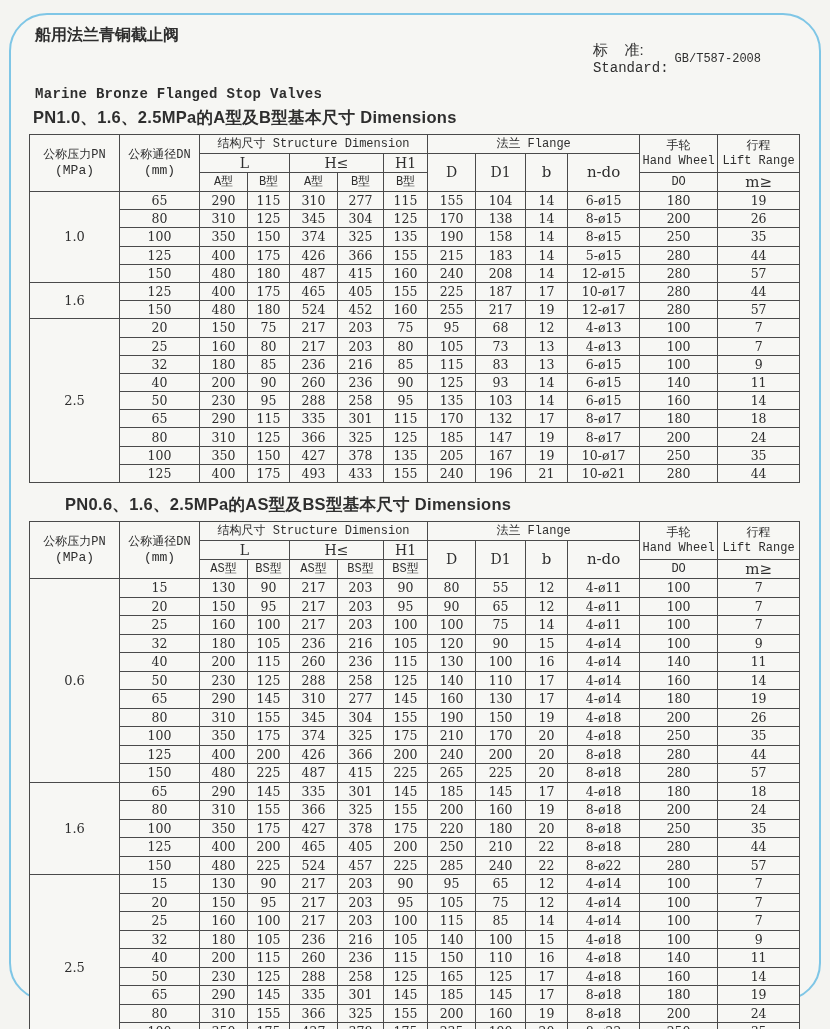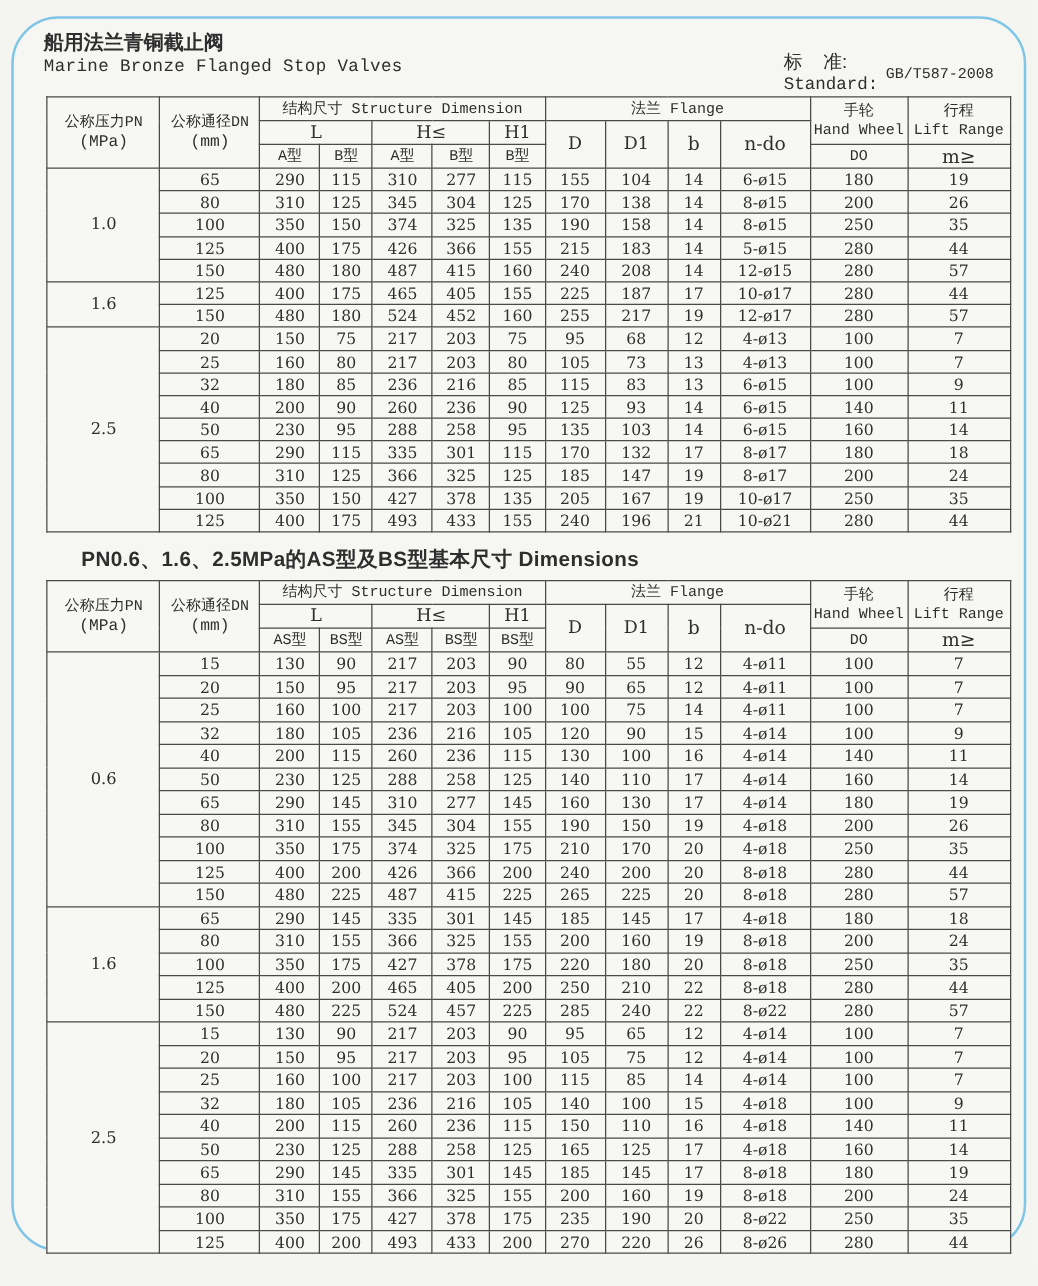--- a/index.html
+++ b/index.html
@@ -9,28 +9,28 @@
     font-family:"Liberation Sans",sans-serif;
     color:#2e2e2e;
     position:relative;
     overflow:hidden;
   }
   .frame{
     position:absolute;left:9px;top:13px;width:812px;height:988px;
     border:2px solid #7fc6e6;border-radius:38px;
     box-sizing:border-box;
     background:#f6f6f3;
-    padding:8px 2px 0 18px;
+    padding:8px 36px 0 18px;
   }
   .header-row{
     display:flex;justify-content:space-between;align-items:flex-start;
     padding:2px 4px 0 6px;
   }
   .title-cn{font-size:16px;font-weight:bold;line-height:20px;}
-  .title-en{font-size:14px;font-weight:normal;font-family:"Liberation Mono",monospace;line-height:18px;letter-spacing:0.3px;}
+  .title-en{font-size:14px;font-weight:bold;font-family:"Liberation Mono",monospace;line-height:18px;letter-spacing:0.3px;margin-top:40px;}
   .standard{display:flex;align-items:center;gap:6px;margin:16px 18px 0 0;}
   .standard-labels{text-align:left;}
   .standard-cn{font-size:15px;line-height:18px;white-space:pre;}
   .standard-en{font-size:14px;font-family:"Liberation Mono",monospace;line-height:18px;}
   .standard-value{font-size:12px;font-weight:normal;font-family:"Liberation Mono",monospace;}
   .section-title{font-size:16.5px;font-weight:bold;margin:4px 0 5px 4px;letter-spacing:0.3px;}
   .section-title.t2{margin-top:11px;margin-left:36px;}
   table{
     border-collapse:collapse;table-layout:fixed;width:768px;margin:0 auto;
     background:#f7f7f4;
@@ -67,20 +67,21 @@
     </div>
     <div class="standard">
       <div class="standard-labels">
         <div class="standard-cn">标    准:</div>
         <div class="standard-en">Standard:</div>
       </div>
       <div class="standard-value">GB/T587-2008</div>
     </div>
   </div>
 
+  <div class="section-title">PN1.0、1.6、2.5MPa的A型及B型基本尺寸 Dimensions</div>
 
   <table class="t1-table">
     <colgroup>
       <col style="width:90px">
         <col style="width:80px">
         <col style="width:48px">
         <col style="width:42px">
       <col style="width:48px">
         <col style="width:46px">
         <col style="width:44px">

